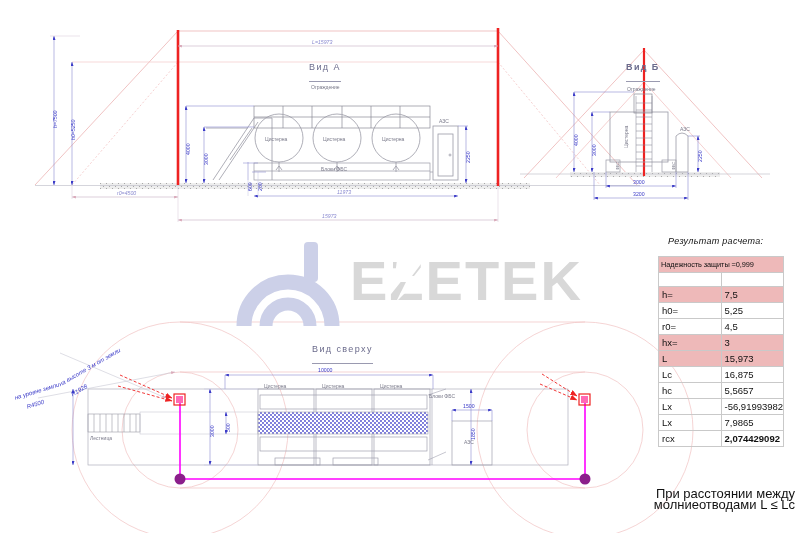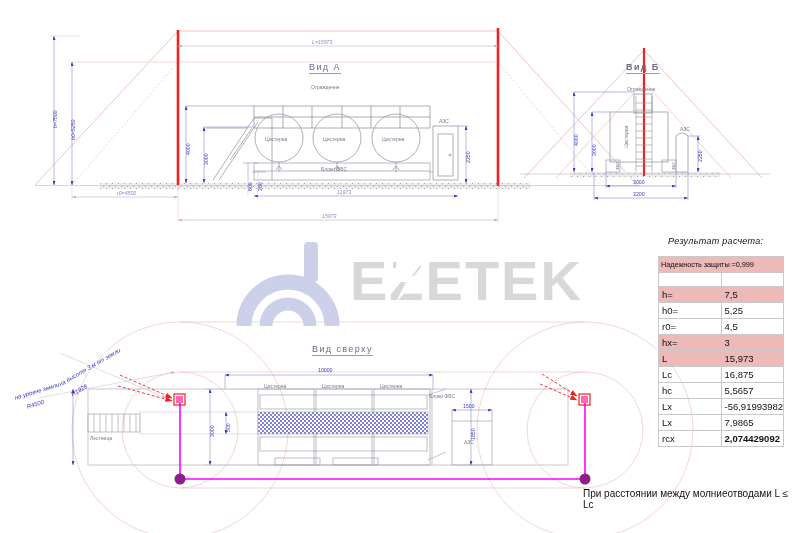--- a/index.html
+++ b/index.html
@@ -21,29 +21,29 @@
   table.calc td{border:1px solid #c9c9c9;font-size:9.5px;color:#111;
                 padding:1px 3px;height:13px;line-height:12px;
                 font-family:"Liberation Sans",sans-serif;}
   td.lbl{width:42px;text-align:left;}
   td.val{}
   tr.hl td{background:#eeb9b9;}
   tr.hdr td{background:#eeb9b9;text-align:left;font-size:7.4px;letter-spacing:-.1px;
             padding:1px 2px;}
   tr.blank td{height:11px;}
   td.bold{font-weight:700;}
-  .note{position:absolute;left:575px;top:488px;width:220px;font-size:10px;
-        color:#111;line-height:11px;}
+  .note{position:absolute;left:575px;top:488px;width:220px;font-size:13px;
+        color:#111;line-height:11px;text-align:right;}
   .note .l1{padding-left:8px;}
   
   .t{position:absolute;color:#3a3ac8;font-size:5.2px;white-space:nowrap;
      font-family:"Liberation Sans",sans-serif;}
   .tg{position:absolute;color:#7a7a8a;font-size:5px;white-space:nowrap;}
   .title{position:absolute;color:#6b6b8c;font-size:9px;letter-spacing:1.4px;
-         white-space:nowrap;border-bottom:1px solid #9a9ab0;padding-bottom:1px;}
+         white-space:nowrap;border-bottom:1px solid #9a9ab0;padding-bottom:9px;}
   .vt{transform-origin:0 0;}
 </style>
 </head>
 <body>
 
 <div class="root">
 
   <svg class="layer" viewBox="0 0 800 533">
     <defs>
       <pattern id="ground" width="6" height="5" patternUnits="userSpaceOnUse">

